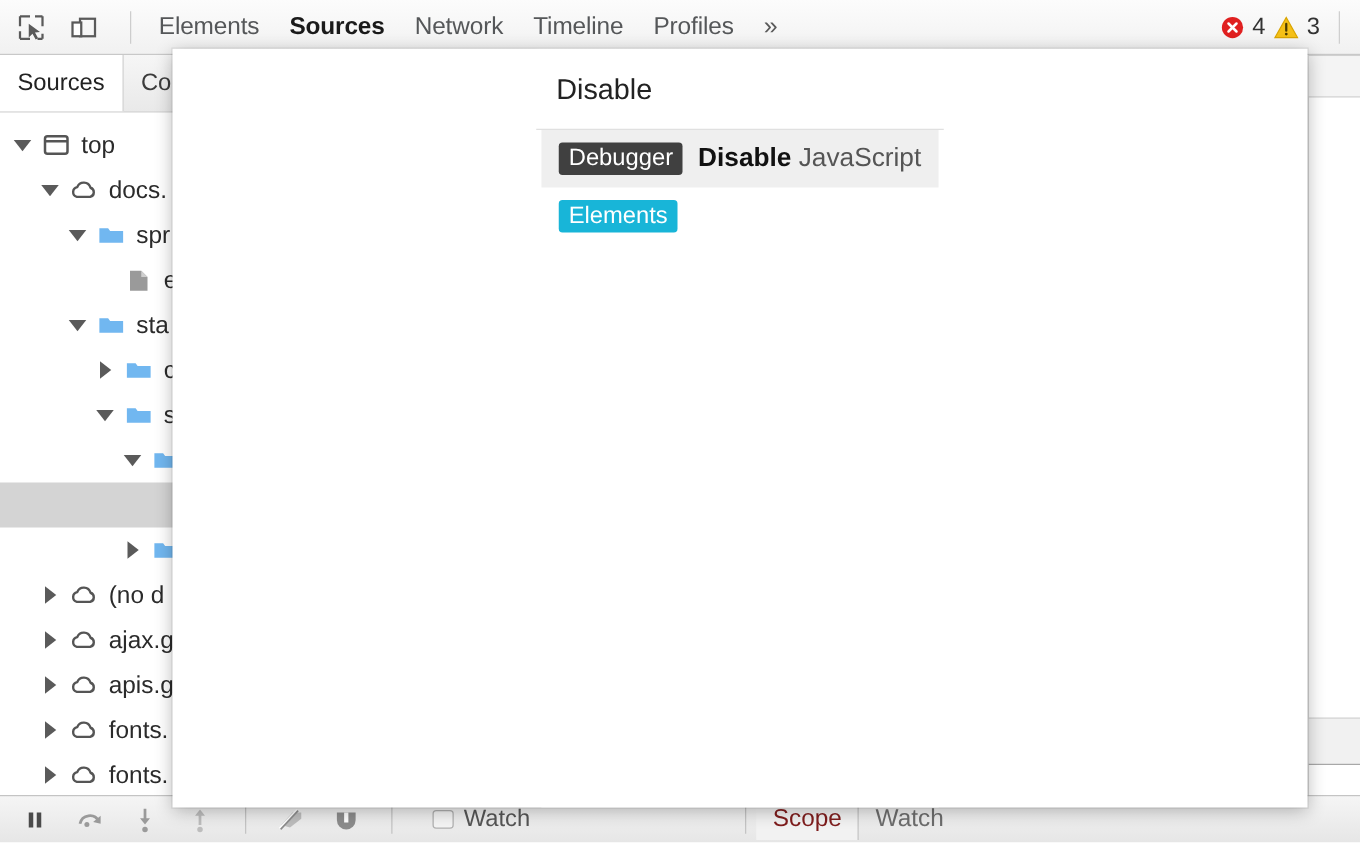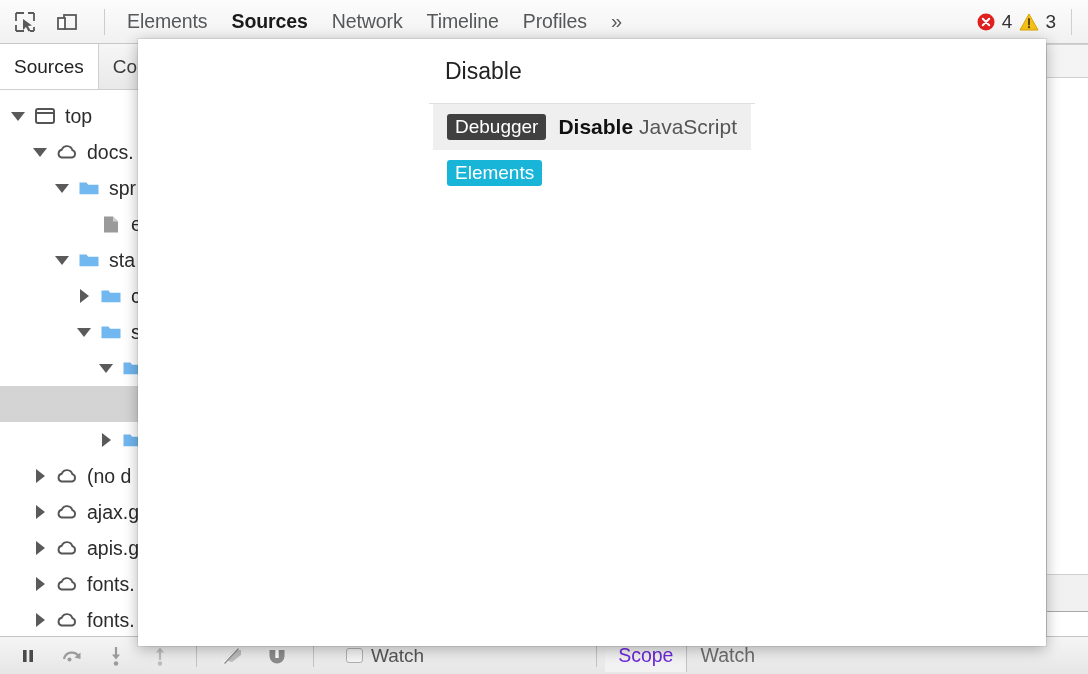--- a/index.html
+++ b/index.html
@@ -240,21 +240,21 @@
     color: #555;
   }
   .bb-tabs {
     display: flex;
     align-items: center;
     margin-left: auto;
     padding-right: 320px;
   }
   .bb-tab {
     font-size: 19.5px;
-    color: #6d28d9;
+    color: #7f1d1d;
     padding: 5px 13px;
     cursor: pointer;
     border-right: 1px solid #c3c3c3;
   }
   .bb-tab.active { background: #f2f2f2; }
   .bb-tab:last-child { border-right: none; color: #6d6d6d; }
   .bb-tabs-lead {
     width: 1px; height: 22px;
     background: #c4c4c4;
     margin-right: 8px;

